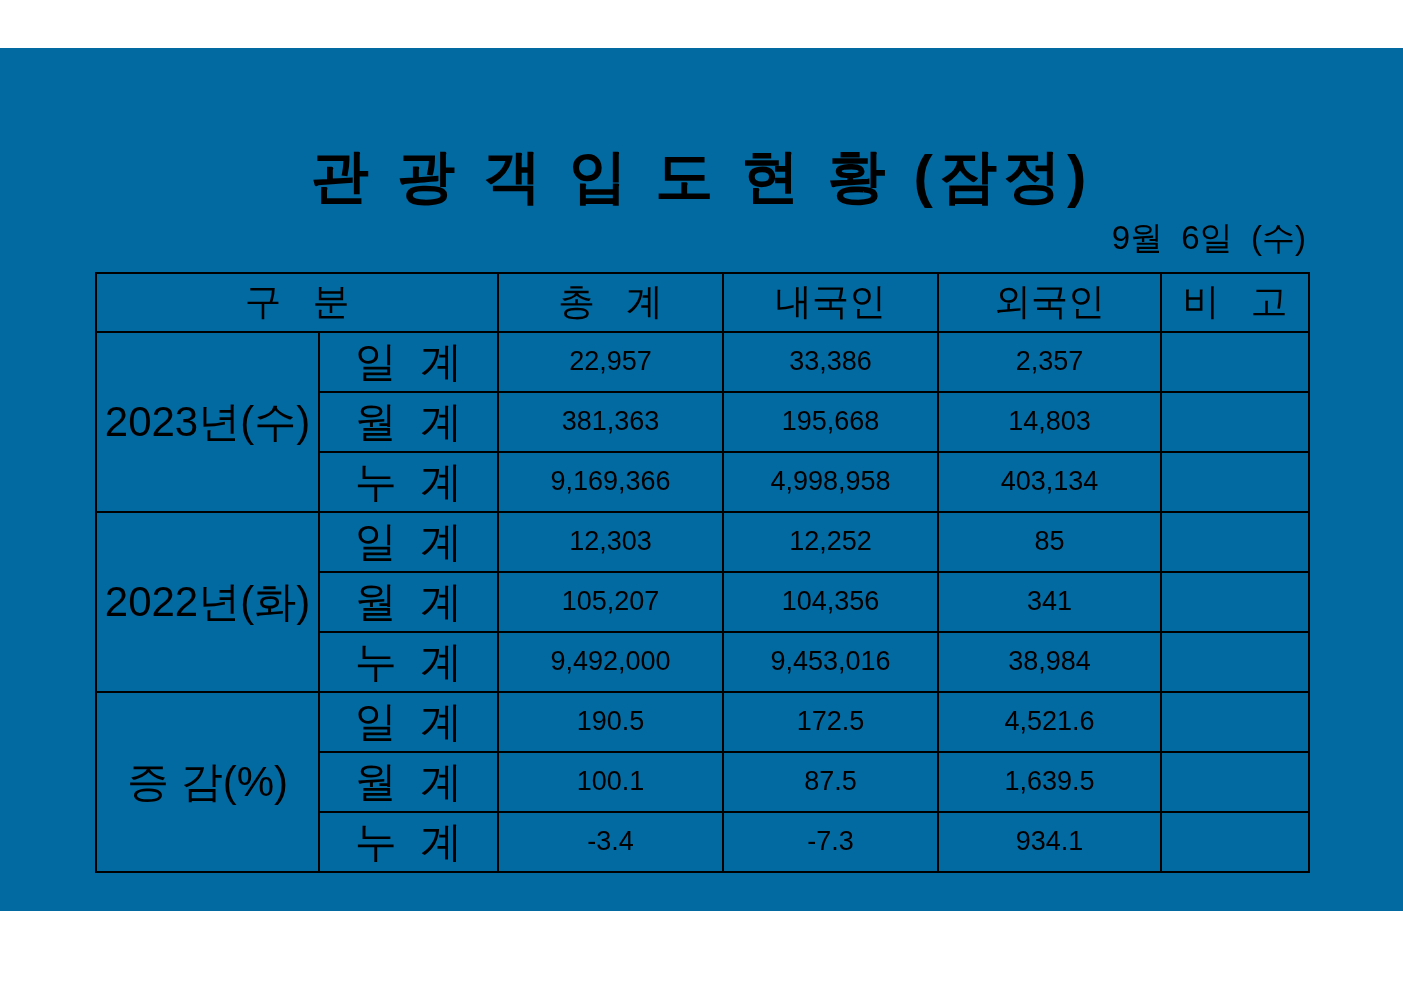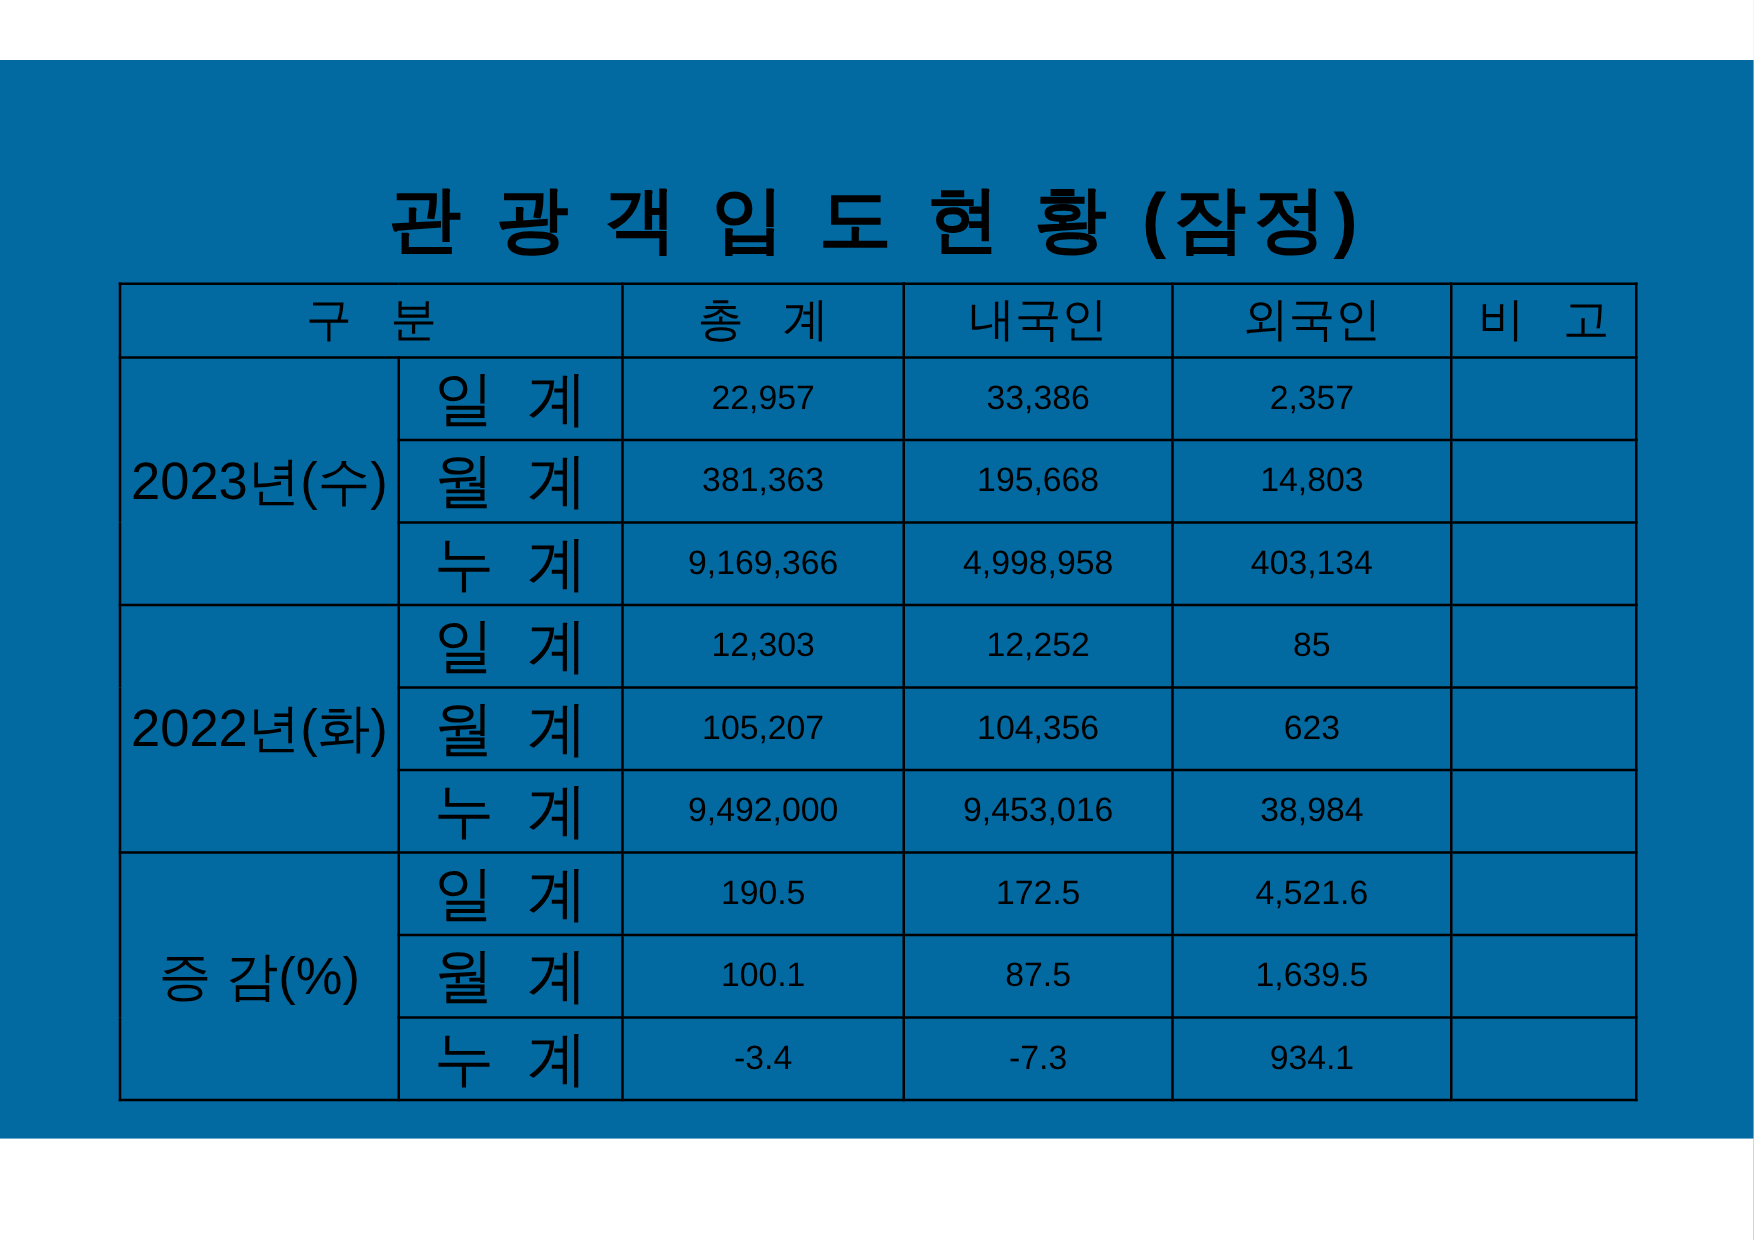--- a/index.html
+++ b/index.html
@@ -57,39 +57,40 @@
   tr.data-row   { height: 60px; }
   th.col-header {
     font-size: 37px;
     font-weight: 400;
   }
   th.year-label {
     font-size: 42px;
     font-weight: 400;
   }
   th.row-label {
-    font-size: 48px;
+    font-size: 42px;
     font-weight: 400;
   }
   td.value-cell {
     font-size: 27px;
     font-weight: 700;
     letter-spacing: 0px;
   }
   td.remark-cell {
     font-size: 27px;
   }
 </style>
 </head>
 <body>
 
 <div class="page">
 
   <h1 class="doc-title">관 광 객 입 도 현 황 (잠정)</h1>
 
+  <div class="date-line">9월  6일  (수)</div>
 
   <table class="report">
     <colgroup>
       <col style="width:223px">
       <col style="width:179px">
       <col style="width:225px">
       <col style="width:215px">
       <col style="width:223px">
       <col style="width:148px">
     </colgroup>
@@ -132,21 +133,21 @@
         <th class="row-label">일  계</th>
         <td class="value-cell">12,303</td>
         <td class="value-cell">12,252</td>
         <td class="value-cell">85</td>
         <td class="remark-cell"></td>
       </tr>
       <tr class="data-row">
         <th class="row-label">월  계</th>
         <td class="value-cell">105,207</td>
         <td class="value-cell">104,356</td>
-        <td class="value-cell">623</td>
+        <td class="value-cell">341</td>
         <td class="remark-cell"></td>
       </tr>
       <tr class="data-row">
         <th class="row-label">누  계</th>
         <td class="value-cell">9,492,000</td>
         <td class="value-cell">9,453,016</td>
         <td class="value-cell">38,984</td>
         <td class="remark-cell"></td>
       </tr>
 

